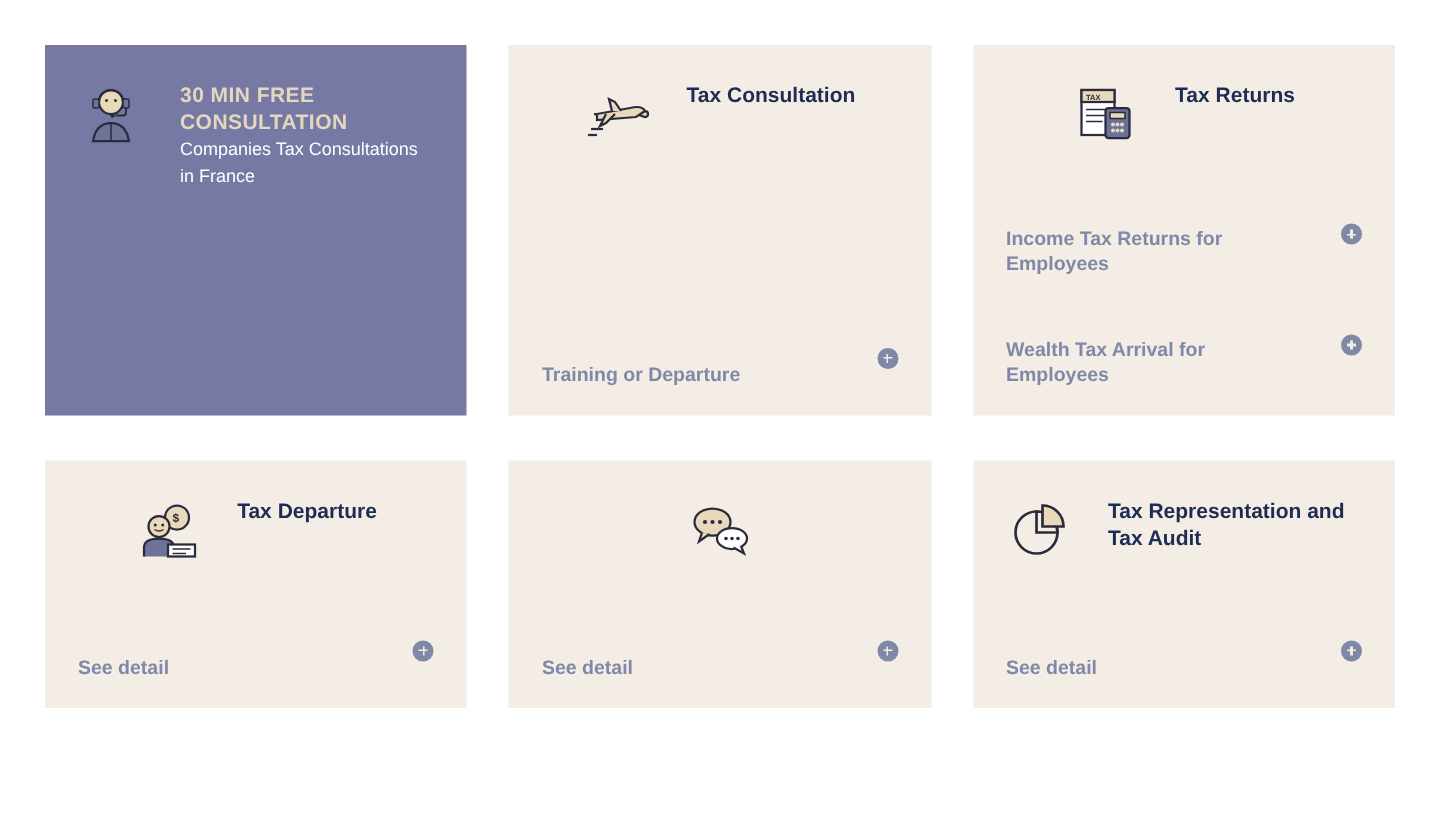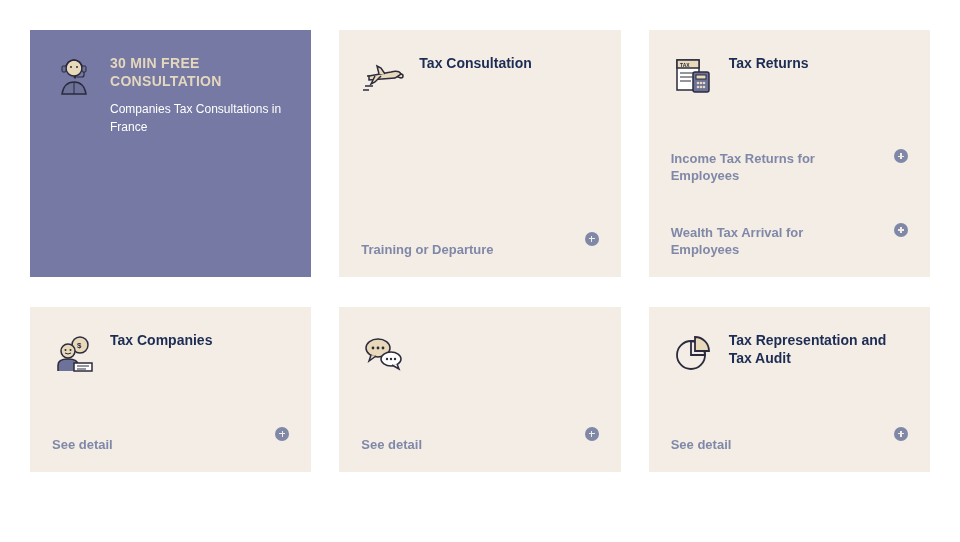--- a/index.html
+++ b/index.html
@@ -19,42 +19,42 @@
     background: #F3EDE6;
     padding: 24px 22px 18px 22px;
     display: flex;
     flex-direction: column;
   }
   .card.featured {
     background: #7579A3;
   }
   .card-header {
     display: flex;
-    gap: 14px;
+    gap: 24px;
+    justify-content: center;
   }
   .icon-box {
     width: 44px;
     height: 44px;
     flex-shrink: 0;
   }
   .card-title {
     font-weight: 800;
     color: #1C2C53;
     font-size: 14px;
     line-height: 1.3;
   }
   .featured .card-title {
     color: #E4D7BE;
     font-size: 14px;
     letter-spacing: 0.3px;
   }
   .featured .card-subtitle {
     color: #ffffff;
     font-size: 12px;
-    margin-top: 10px;
     line-height: 1.5;
   }
   .link-row {
     display: flex;
     justify-content: space-between;
     align-items: center;
     margin-top: 12px;
     padding-top: 4px;
     cursor: pointer;
   }
@@ -183,21 +183,21 @@
           <circle cx="16" cy="20" r="7" fill="#E9D9BB" stroke="#2B2B3D" stroke-width="1.5"></circle>
           <circle cx="13.5" cy="19" r="1" fill="#2B2B3D"></circle>
             <circle cx="18.5" cy="19" r="1" fill="#2B2B3D"></circle>
           <path d="M13 22 q3 2 6 0" fill="none" stroke="#2B2B3D" stroke-width="1"></path>
           <path d="M6 40 L6 34 q0 -6 10 -6 q10 0 10 6 L26 40" fill="#6D7299" stroke="#2B2B3D" stroke-width="1.5"></path>
           <rect x="22" y="32" width="18" height="8" fill="#fff" stroke="#2B2B3D" stroke-width="1.5"></rect>
           <line x1="25" y1="35" x2="37" y2="35" stroke="#2B2B3D" stroke-width="1"></line>
           <line x1="25" y1="38" x2="34" y2="38" stroke="#2B2B3D" stroke-width="1"></line>
         </svg>
       </div>
-      <div class="card-title">Tax Companies</div>
+      <div class="card-title">Tax Departure</div>
     </div>
     <div class="spacer"></div>
     <div class="link-row first">
       <span class="link-text">See detail</span>
       <span class="plus-icon"></span>
     </div>
   </div>
 
   <div class="card h3">
     <div class="card-header">

